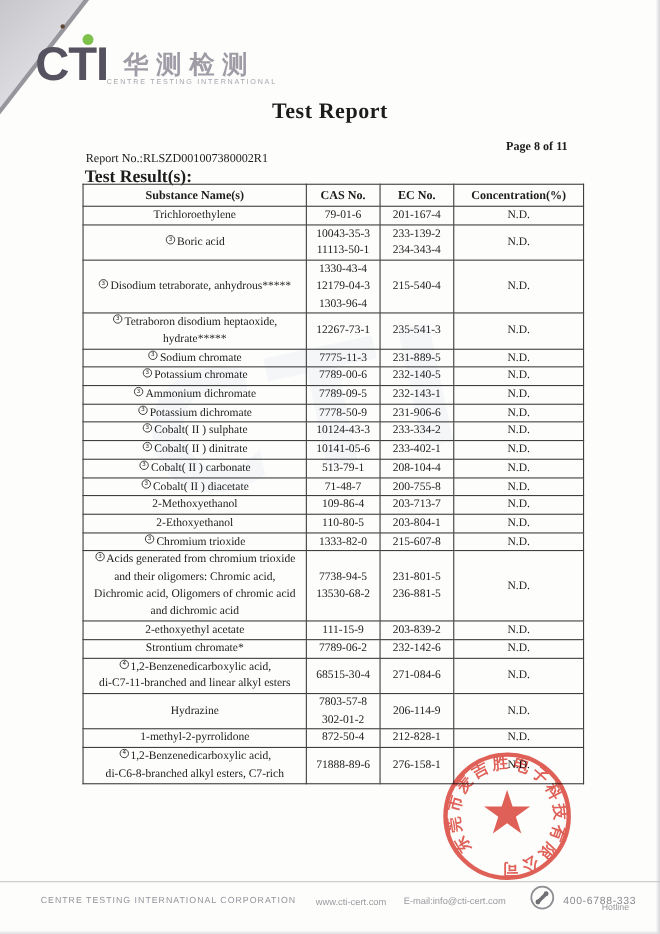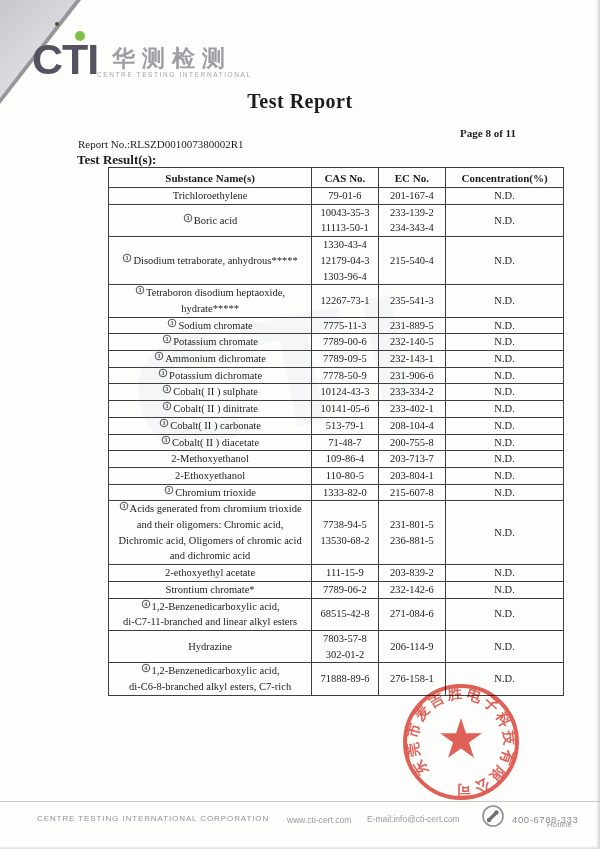--- a/index.html
+++ b/index.html
@@ -28,24 +28,24 @@
         background:#7ec14b;}
   .logo-cn{position:absolute;left:82px;top:13px;font-size:23px;color:#a09ca6;
         letter-spacing:7px;white-space:nowrap;font-weight:bold;padding-left:16px;}
   .logo-sub{position:absolute;left:83px;top:41px;font-family:"Liberation Sans",sans-serif;
         font-size:6.5px;color:#a8a4ae;letter-spacing:1.6px;white-space:nowrap;}
   
   .doc-title{position:absolute;left:0;top:90px;width:100%;text-align:center;
         font-size:20px;font-weight:bold;letter-spacing:0.5px;z-index:2;}
   .page-indicator{position:absolute;right:84px;top:127px;font-size:11px;font-weight:bold;}
   .report-no{position:absolute;left:78px;top:138px;font-size:11px;}
-  .section-label{position:absolute;left:77px;top:152px;font-size:13px;font-weight:bold;}
+  .section-label{position:absolute;left:77px;top:152px;font-size:16px;font-weight:bold;}
   
   table.results{position:absolute;left:75px;top:167px;width:456px;border-collapse:collapse;
-        z-index:2;margin-left:33px;}
+        z-index:2;}
   table.results th,table.results td{border:1px solid #3f3f3f;padding:0 2px;
         text-align:center;vertical-align:middle;}
   table.results th{font-size:11px;font-weight:bold;height:19px;}
   table.results td{font-size:10.5px;line-height:15.7px;}
   .col-name{width:207px;} .col-cas{width:64px;} .col-ec{width:66px;} .col-conc{width:115px;}
   .sup-mark{display:inline-block;width:8px;height:8px;border:1px solid #333;border-radius:50%;
         font-family:"DejaVu Sans",sans-serif;font-size:6px;line-height:7px;text-align:center;
         vertical-align:4px;margin-right:1px;transform:scale(.85);}
   
   .stamp{position:absolute;left:395px;top:676px;width:132px;height:132px;z-index:4;
@@ -321,37 +321,49 @@
             <div class="line">232-142-6</div>
           </td>
       <td class="c-conc">N.D.</td>
     </tr>
         <tr>
       <td class="c-name">
             <div class="line"><span class="sup-mark">4</span>1,2-Benzenedicarboxylic acid,</div>
             <div class="line">di-C7-11-branched and linear alkyl esters</div>
           </td>
       <td class="c-cas">
-            <div class="line">68515-42-8</div>
+            <div class="line">68515-30-4</div>
           </td>
       <td class="c-ec">
             <div class="line">271-084-6</div>
           </td>
       <td class="c-conc">N.D.</td>
     </tr>
         <tr>
       <td class="c-name">
             <div class="line">Hydrazine</div>
           </td>
       <td class="c-cas">
             <div class="line">7803-57-8</div>
             <div class="line">302-01-2</div>
           </td>
       <td class="c-ec">
             <div class="line">206-114-9</div>
+          </td>
+      <td class="c-conc">N.D.</td>
+    </tr>
+        <tr>
+      <td class="c-name">
+            <div class="line">1-methyl-2-pyrrolidone</div>
+          </td>
+      <td class="c-cas">
+            <div class="line">872-50-4</div>
+          </td>
+      <td class="c-ec">
+            <div class="line">212-828-1</div>
           </td>
       <td class="c-conc">N.D.</td>
     </tr>
         <tr>
       <td class="c-name">
             <div class="line"><span class="sup-mark">4</span>1,2-Benzenedicarboxylic acid,</div>
             <div class="line">di-C6-8-branched alkyl esters, C7-rich</div>
           </td>
       <td class="c-cas">
             <div class="line">71888-89-6</div>

